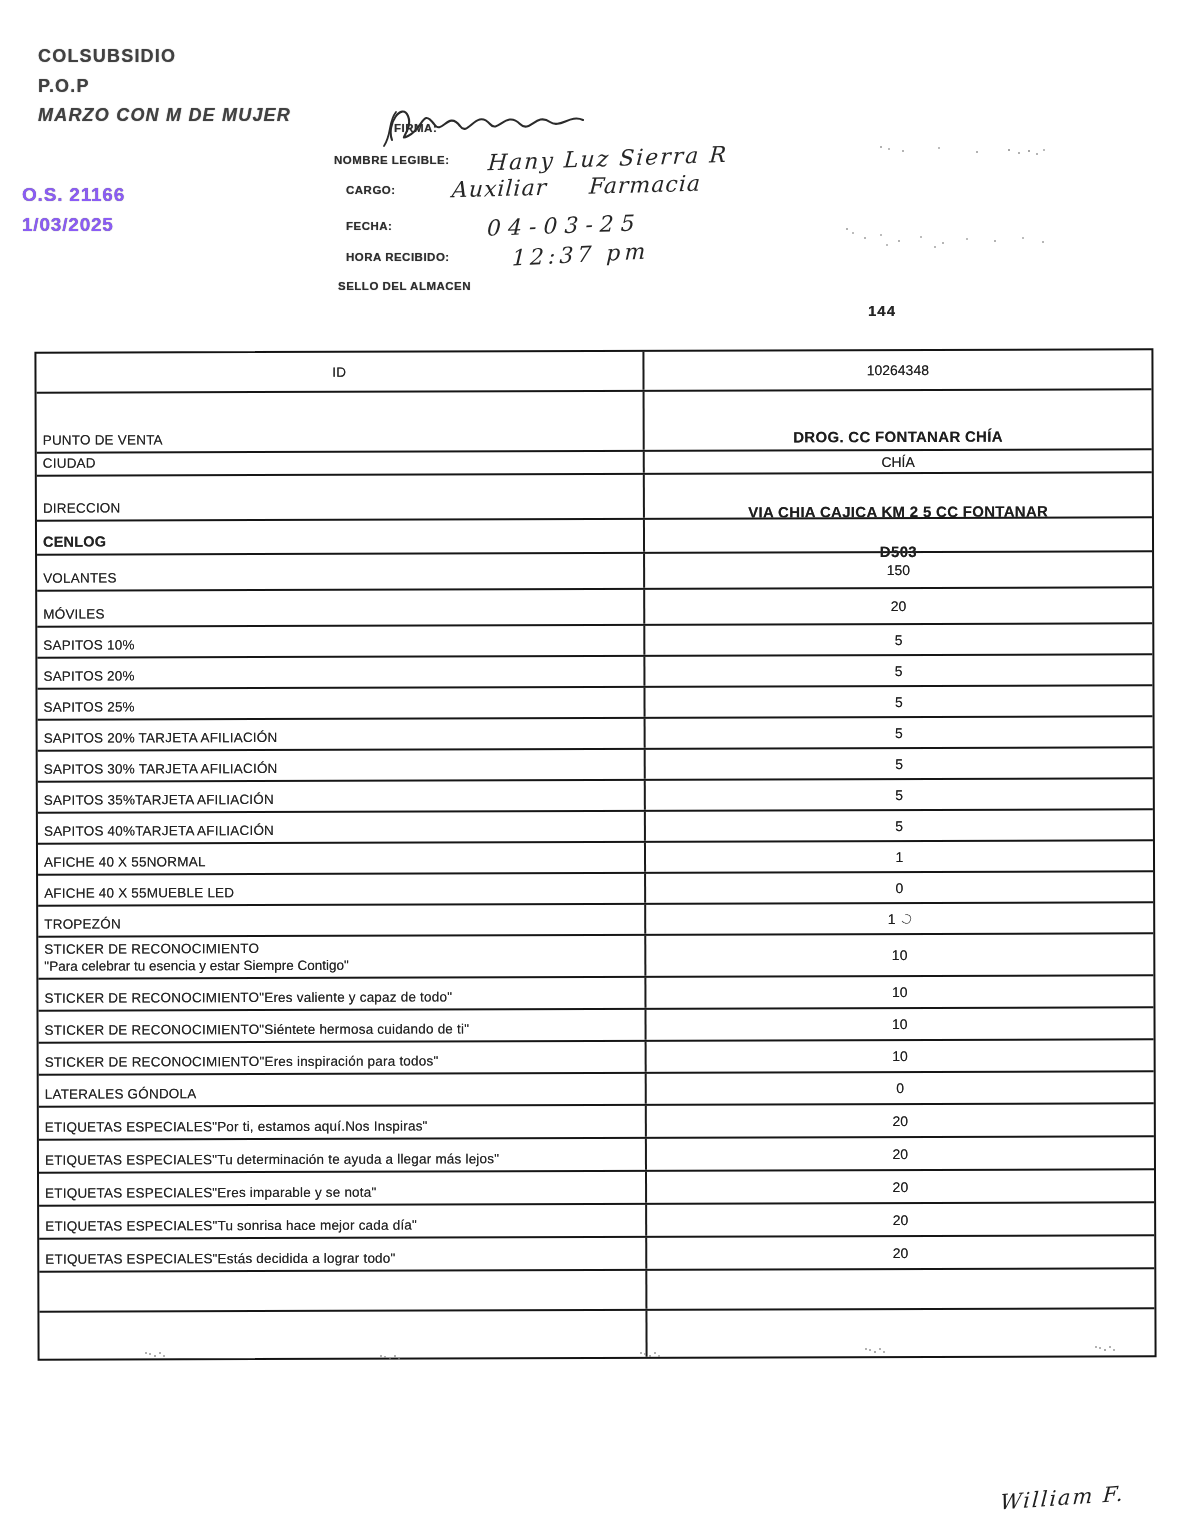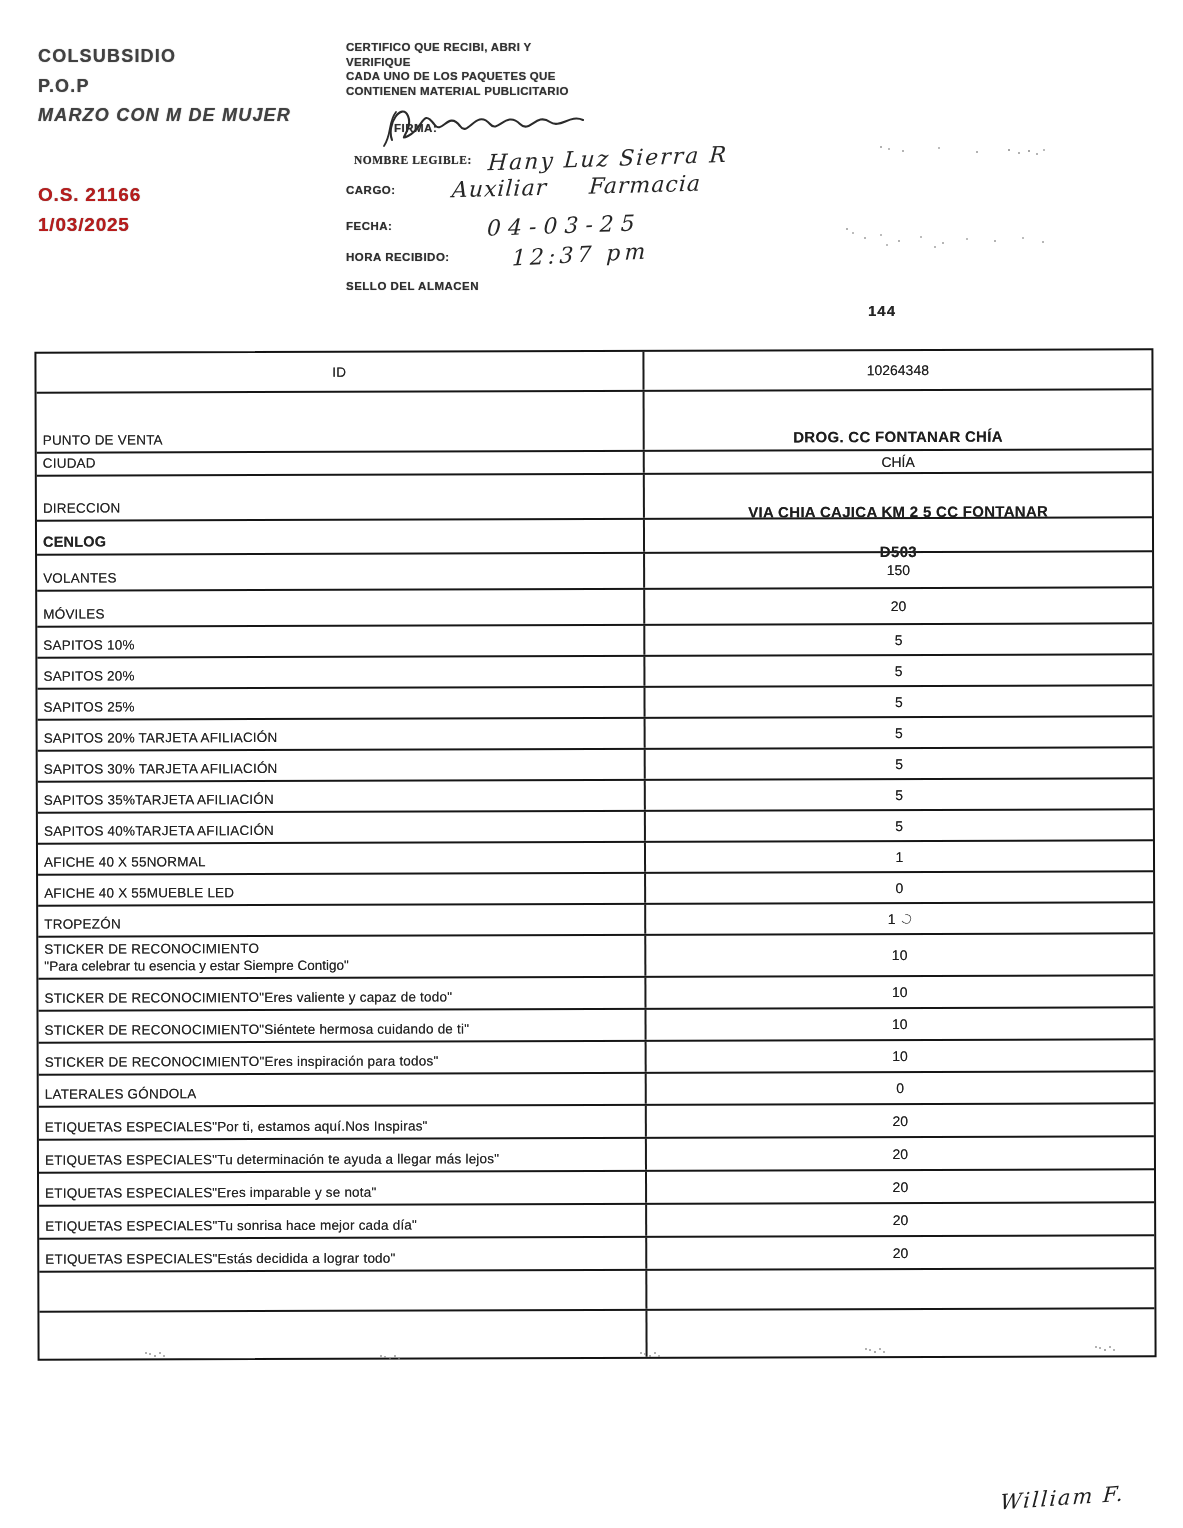--- a/index.html
+++ b/index.html
@@ -7,21 +7,21 @@
   body { font-family:"Liberation Sans", sans-serif; color:#1f1f1f; }
   .page {
     position:relative; width:1183px; height:1528px; background:#ffffff;
     overflow:hidden;
   }
   .scan-text { text-shadow:0 0 0.7px rgba(40,40,40,.75);text-align:center; }
 
   
   .company-line { position:absolute; left:38px; font-weight:bold; color:#414141;
     letter-spacing:1.2px; font-size:18px; text-shadow:0 0 1px #6a6a6a; }
-  .order-line { position:absolute; left:38px; font-weight:bold; color:#b91c1c;
+  .order-line { position:absolute; left:22px; font-weight:bold; color:#8b5cf6;
     letter-spacing:.8px; font-size:19px; text-shadow:0 0 .8px #555; }
 
   
   .cert-statement { position:absolute; left:346px; top:40px; width:300px;
     font-size:11.5px; font-weight:bold; line-height:14.5px; color:#333;
     letter-spacing:.3px; text-shadow:0 0 .8px #777; }
   .cert-label { position:absolute; font-size:11.5px; font-weight:bold; color:#2e2e2e;
     letter-spacing:.5px; text-shadow:0 0 .8px #777; }
 
   .handwriting { font-family:"DejaVu Serif", serif; font-style:italic; color:#262626; }
@@ -80,33 +80,27 @@
 <body>
 
 <div class="page">
 
   <div class="company-line scan-text" style="top:46px;">COLSUBSIDIO</div>
   <div class="company-line scan-text" style="top:76px;">P.O.P</div>
   <div class="company-line scan-text" style="top:105px;font-style:italic;">MARZO CON M DE MUJER</div>
   <div class="order-line scan-text" style="top:184px;">O.S. 21166</div>
   <div class="order-line scan-text" style="top:214px;">1/03/2025</div>
 
-  <div class="cert-statement">
-    <div>CERTIFICO QUE RECIBI, ABRI Y</div>
-    <div>VERIFIQUE</div>
-    <div>CADA  UNO DE LOS PAQUETES QUE</div>
-    <div>CONTIENEN MATERIAL PUBLICITARIO</div>
-  </div>
 
   <div class="cert-label" style="left:346px; top:122px;margin-left:48px;">FIRMA:</div>
-  <div class="cert-label" style="left:354px; top:154px;font-family:Liberation Serif, serif;">NOMBRE LEGIBLE:</div>
+  <div class="cert-label" style="left:334px; top:154px;">NOMBRE LEGIBLE:</div>
   <div class="cert-label" style="left:346px; top:184px;">CARGO:</div>
   <div class="cert-label" style="left:346px; top:220px;">FECHA:</div>
   <div class="cert-label" style="left:346px; top:251px;">HORA RECIBIDO:</div>
-  <div class="cert-label" style="left:346px; top:280px;">SELLO DEL ALMACEN</div>
+  <div class="cert-label" style="left:338px; top:280px;">SELLO DEL ALMACEN</div>
 
   <div class="hw-sig">
     <svg width="215" height="55" viewBox="0 0 215 55" aria-hidden="true">
       <path d="M14 44 C 8 28, 24 6, 30 20 C 36 34, 18 46, 30 40 C 46 32, 44 12, 56 28 C 64 40, 70 14, 82 30 C 90 42, 98 12, 112 28 C 120 38, 128 14, 142 28 C 152 38, 158 16, 172 26 C 182 33, 192 18, 205 24" stroke="#2b2b2b" stroke-width="2.1" fill="none" stroke-linecap="round"></path>
       <path d="M6 50 C 14 38, 10 26, 18 16" stroke="#2b2b2b" stroke-width="1.8" fill="none" stroke-linecap="round"></path>
     </svg>
   </div>
   <div class="handwriting hw-nombre">Hany Luz Sierra R</div>
   <div class="handwriting hw-cargo">Auxiliar Farmacia</div>
   <div class="handwriting hw-fecha">04-03-25</div>

